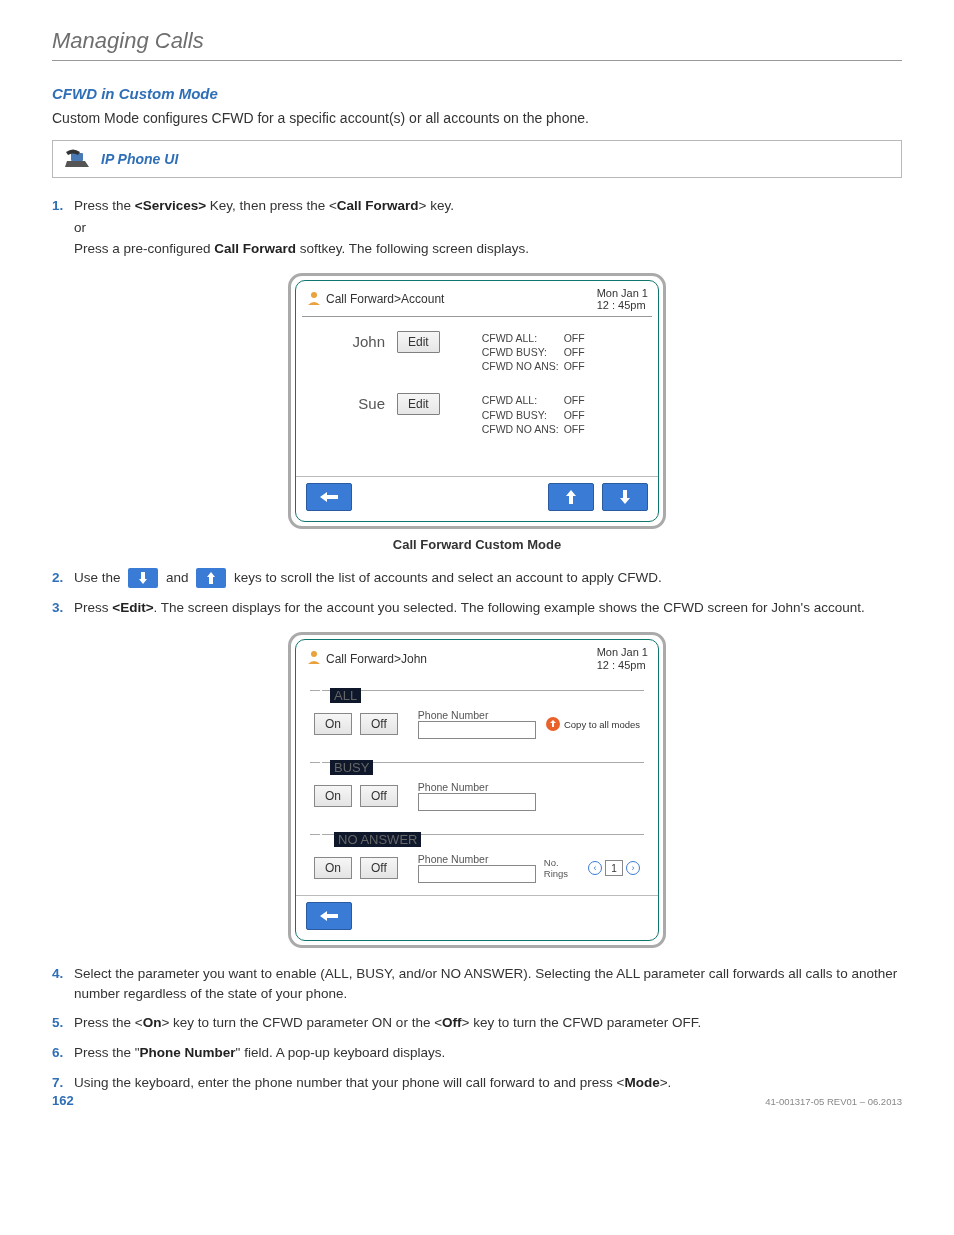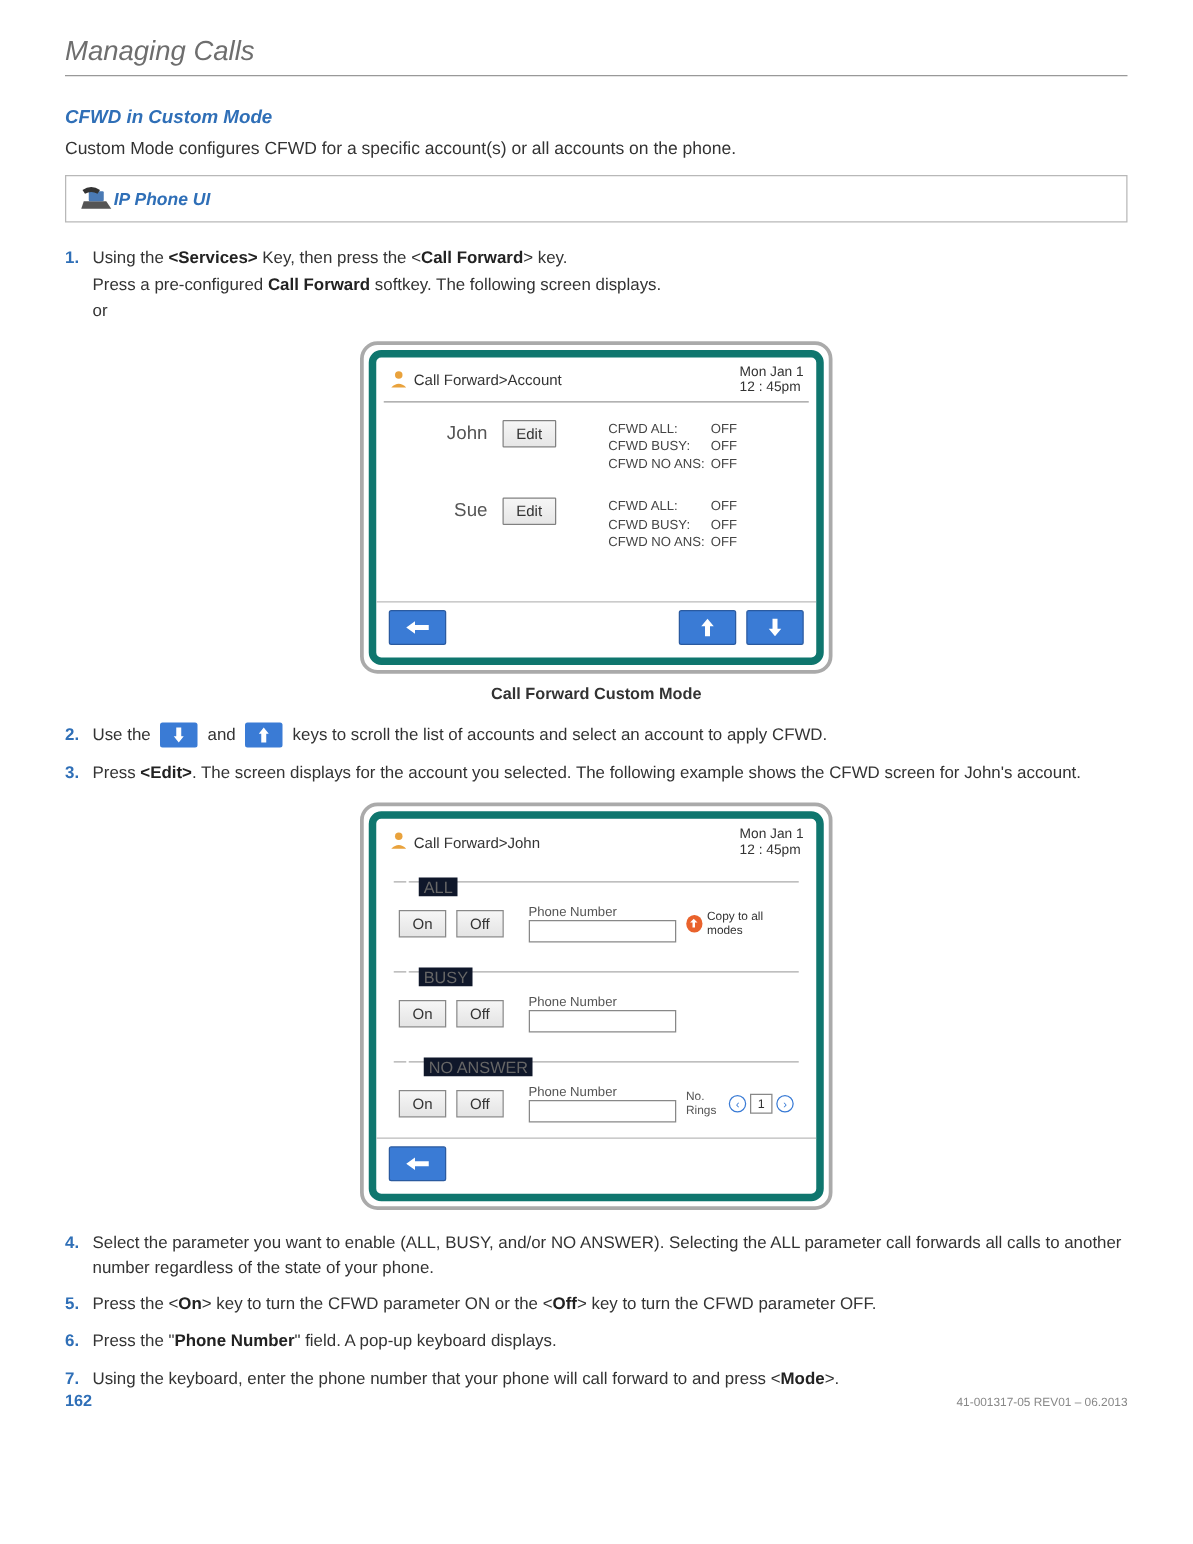--- a/index.html
+++ b/index.html
@@ -25,38 +25,39 @@
     font-size: 15px;
     margin-bottom: 8px;
   }
   .intro-text { font-size: 14px; color: #333; margin-bottom: 14px; }
   .callout-box {
     border: 1px solid #b8b8b8;
     display: flex;
     align-items: center;
     padding: 6px 10px;
     margin-bottom: 18px;
+    gap: 10px;
   }
   .callout-text { color: #2f6fb7; font-weight: bold; font-style: italic; font-size: 14px; }
   ol { list-style: none; padding-left: 0; }
   ol > li { display: flex; font-size: 13.5px; line-height: 1.45; margin-bottom: 10px; }
   .li-num { color: #2f6fb7; font-weight: bold; min-width: 22px; }
   .li-body { flex: 1; }
   .li-body .sub { margin-top: 2px; }
   b, strong { font-weight: bold; color: #222; }
   .figure-wrap { display: flex; flex-direction: column; align-items: center; margin: 14px 0 16px 0; }
   .phone-frame {
     width: 378px;
     border: 3px solid #aaa;
     border-radius: 14px;
     background: #fff;
     padding: 4px;
   }
   .phone-inner {
-    border: 6px solid #0f766e;
+    border: 1px solid #0f766e;
     border-radius: 10px;
     overflow: hidden;
   }
   .phone-header {
     display: flex;
     align-items: center;
     padding: 6px 10px 4px 10px;
     font-size: 12px;
     color: #333;
   }
@@ -156,26 +157,26 @@
     </svg>
   </span>
   <span class="callout-text">IP Phone UI</span>
 </div>
 
 <ol>
   <li>
     <span class="li-num">1.</span>
     <div class="li-body">
       <div>
-        <span>Using the </span><b>&lt;Services&gt;</b><span> Key, then press the &lt;</span><b>Call Forward</b><span>&gt; key.</span>
-      </div>
+        <span>Press the </span><b>&lt;Services&gt;</b><span> Key, then press the &lt;</span><b>Call Forward</b><span>&gt; key.</span>
+      </div>
+      <div class="sub">or</div>
       <div class="sub">
         <span>Press a pre-configured </span><b>Call Forward</b><span> softkey. The following screen displays.</span>
       </div>
-      <div class="sub">or</div>
     </div>
   </li>
 </ol>
 
 <div class="figure-wrap">
   <div class="phone-frame">
     <div class="phone-inner">
       <div class="phone-header">
         <span>
           <svg width="16" height="16" viewBox="0 0 16 16">

